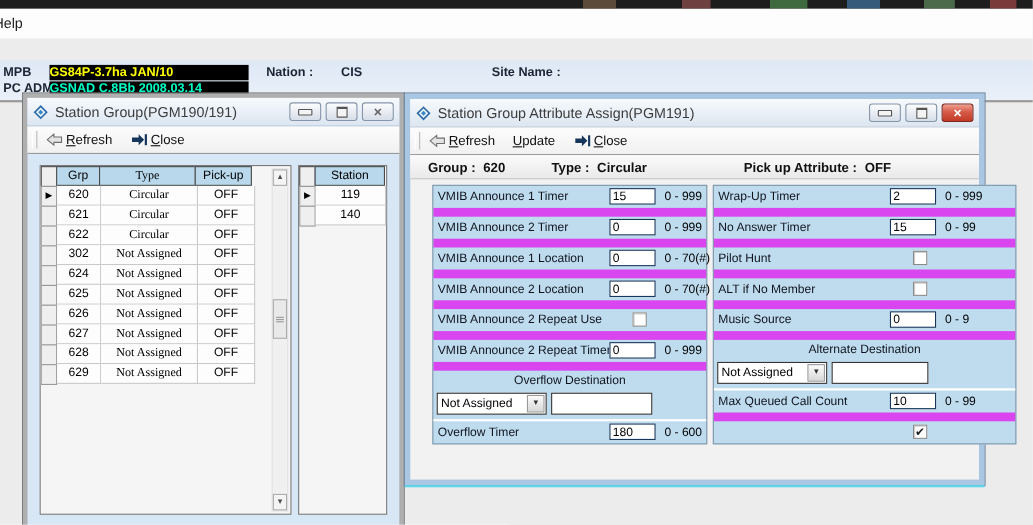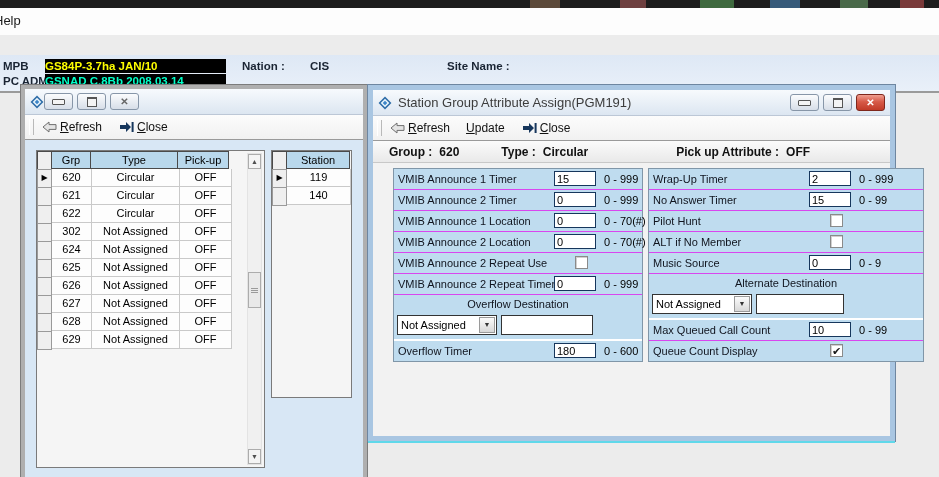--- a/index.html
+++ b/index.html
@@ -39,30 +39,30 @@
      border-bottom:1px solid #9a9a9a;display:flex;align-items:center;padding-left:4px;}
   .tb-grip{width:3px;height:16px;border-left:1px solid #fff;border-right:1px solid #b9b9b9;margin-right:8px;}
   .tb-btn{display:flex;align-items:center;gap:3px;margin-right:16px;font-size:12px;color:#111;cursor:default;}
   .tb-btn svg{display:block;}
 
   
   .win-left{left:21px;top:85px;width:346px;height:400px;background:#D8E7F5;
      border:4px solid #AFAFAF;outline:1px solid #7C7C7C;box-sizing:border-box;z-index:1;}
   .grid-host{position:absolute;background:#F5F5F5;border:1px solid #7a7a7a;box-sizing:border-box;}
   .grid-host.g1{left:11px;top:61px;width:229px;height:318px;}
-  .grid-host.g2{left:246px;top:61px;width:81px;height:248px;}
+  .grid-host.g2{left:246px;top:61px;width:81px;height:318px;}
 
   .trow{display:flex;}
   .tcell{box-sizing:border-box;font-size:11px;color:#000;text-align:center;height:18px;line-height:17px;
      border-right:1px solid #C9C9C9;border-bottom:1px solid #C9C9C9;background:#FDFDFD;overflow:hidden;white-space:nowrap;}
   .thead .tcell{background:#B9D8EC;border:1px solid #4a4a4a;margin-left:-1px;line-height:16px;}
   .thead .tcell:first-child{margin-left:0;}
   .selcell{width:13px;background:#EFEFEF;border:1px solid #9a9a9a;margin-bottom:-1px;font-size:8px;line-height:16px;color:#000;text-align:center;}
   .thead .selcell{background:#EFEFEF;border:1px solid #4a4a4a;}
-  .c-grp{width:40px;} .c-type{width:88px;} .c-pick{width:52px;} .c-station{width:64px;}
+  .c-grp{width:40px;} .c-type{width:88px;font-family:Liberation Serif, serif;} .c-pick{width:52px;} .c-station{width:64px;}
 
   
   .vscroll{position:absolute;right:2px;top:2px;width:15px;bottom:2px;background:#F0F0F0;border:1px solid #E3E3E3;box-sizing:border-box;}
   .sc-arrow{position:absolute;left:0;width:13px;height:15px;background:#F4F4F4;border:1px solid #ACACAC;
      font-size:7px;line-height:14px;text-align:center;color:#505050;box-sizing:border-box;}
   .sc-up{top:0;} .sc-down{bottom:0;}
   .sc-thumb{position:absolute;left:0;top:118px;width:13px;height:36px;background:#E9E9E9;border:1px solid #ACACAC;box-sizing:border-box;
      display:flex;flex-direction:column;align-items:center;justify-content:center;gap:1px;}
   .sc-thumb i{display:block;width:7px;height:1px;background:#9a9a9a;}
 
@@ -71,21 +71,21 @@
      border:5px solid #A9C6E2;outline:1px solid #6E86A0;box-sizing:border-box;z-index:2;}
   .win-right::after{content:"";position:absolute;left:-5px;right:-5px;bottom:-7px;height:2px;background:#5FD8EA;}
   .infobar{position:relative;height:21px;background:linear-gradient(180deg,#FBFBFB,#E9E9E9);
      border-bottom:1px solid #C8C8C8;display:flex;align-items:center;font-size:12px;font-weight:bold;color:#111;}
   .infobar .pair{display:flex;gap:7px;white-space:nowrap;}
   .ib-group{margin-left:16px;} .ib-type{margin-left:42px;} .ib-pick{margin-left:88px;}
 
   .fpanel{position:absolute;background:#BFDCEF;border:1px solid #8096A8;box-sizing:border-box;}
   .fpanel.pl{left:20px;top:78px;width:250px;}
   .fpanel.pr{left:275px;top:78px;width:276px;}
-  .frow{position:relative;height:20px;border-bottom:1px solid #d946ef;}
+  .frow{position:relative;height:20px;border-bottom:8px solid #d946ef;}
   .frow:last-child{border-bottom:none;}
   .flabel{position:absolute;left:4px;top:0;line-height:20px;font-size:11px;color:#10141e;white-space:nowrap;}
   .finput{position:absolute;left:160px;top:2px;width:42px;height:15px;border:1px solid #16365C;background:#fff;
      font-family:"Liberation Sans",sans-serif;font-size:11px;color:#000;padding:0 2px;box-sizing:border-box;}
   .frange{position:absolute;left:210px;top:0;line-height:20px;font-size:11px;color:#000;white-space:nowrap;}
   .fcheck{position:absolute;left:181px;top:3px;width:13px;height:13px;background:#fff;border:1px solid #8a8a8a;
      box-shadow:inset 1px 1px 0 #d0d0d0;font-size:11px;line-height:12px;text-align:center;color:#1a1a1a;box-sizing:border-box;}
   .fdest{position:relative;height:44px;border-bottom:2px solid #FFFFFF;}
   .fdest-label{text-align:center;font-size:11px;color:#10141e;line-height:19px;}
   .fdd{position:absolute;left:3px;top:20px;width:100px;height:20px;background:#fff;border:1px solid #333;
@@ -126,20 +126,21 @@
     <span class="hdr-label" style="left:3px;top:20px;">PC ADM</span>
     <span class="hdr-box" style="left:45px;top:19px;color:#00FFC8;">GSNAD C.8Bb 2008.03.14</span>
   </div>
 
   <div class="window win-left">
     <div class="titlebar">
       <svg width="14" height="14" viewBox="0 0 14 14">
         <rect x="3.2" y="3.2" width="7.6" height="7.6" transform="rotate(45 7 7)" fill="#EAF5FC" stroke="#2E6DA8" stroke-width="1.5"></rect>
         <rect x="5.4" y="5.4" width="3.2" height="3.2" transform="rotate(45 7 7)" fill="#3C86C8"></rect>
       </svg>
+      <span class="title-text">Station Group(PGM190/191)</span>
       <span class="winbtns">
         <span class="winbtn">
             <span class="g-min"></span>
           </span>
         <span class="winbtn">
             <span class="g-res"></span>
           </span>
         <span class="winbtn close-gray">
             <span>✕</span>
           </span>
@@ -388,19 +389,18 @@
             <span class="fdd-btn">▼</span>
           </div>
           <input class="fdest-input" style="">
         </div>
         <div class="frow">
           <span class="flabel">Max Queued Call Count</span>
           <input class="finput" value="10" style="">
           <span class="frange">0 - 99</span>
         </div>
         <div class="frow">
-          <span class="flabel">Queue Count Display</span>
           <span class="fcheck on">✔</span>
         </div>
       </div>
   </div>
 
 </div>
 
 </body></html>

